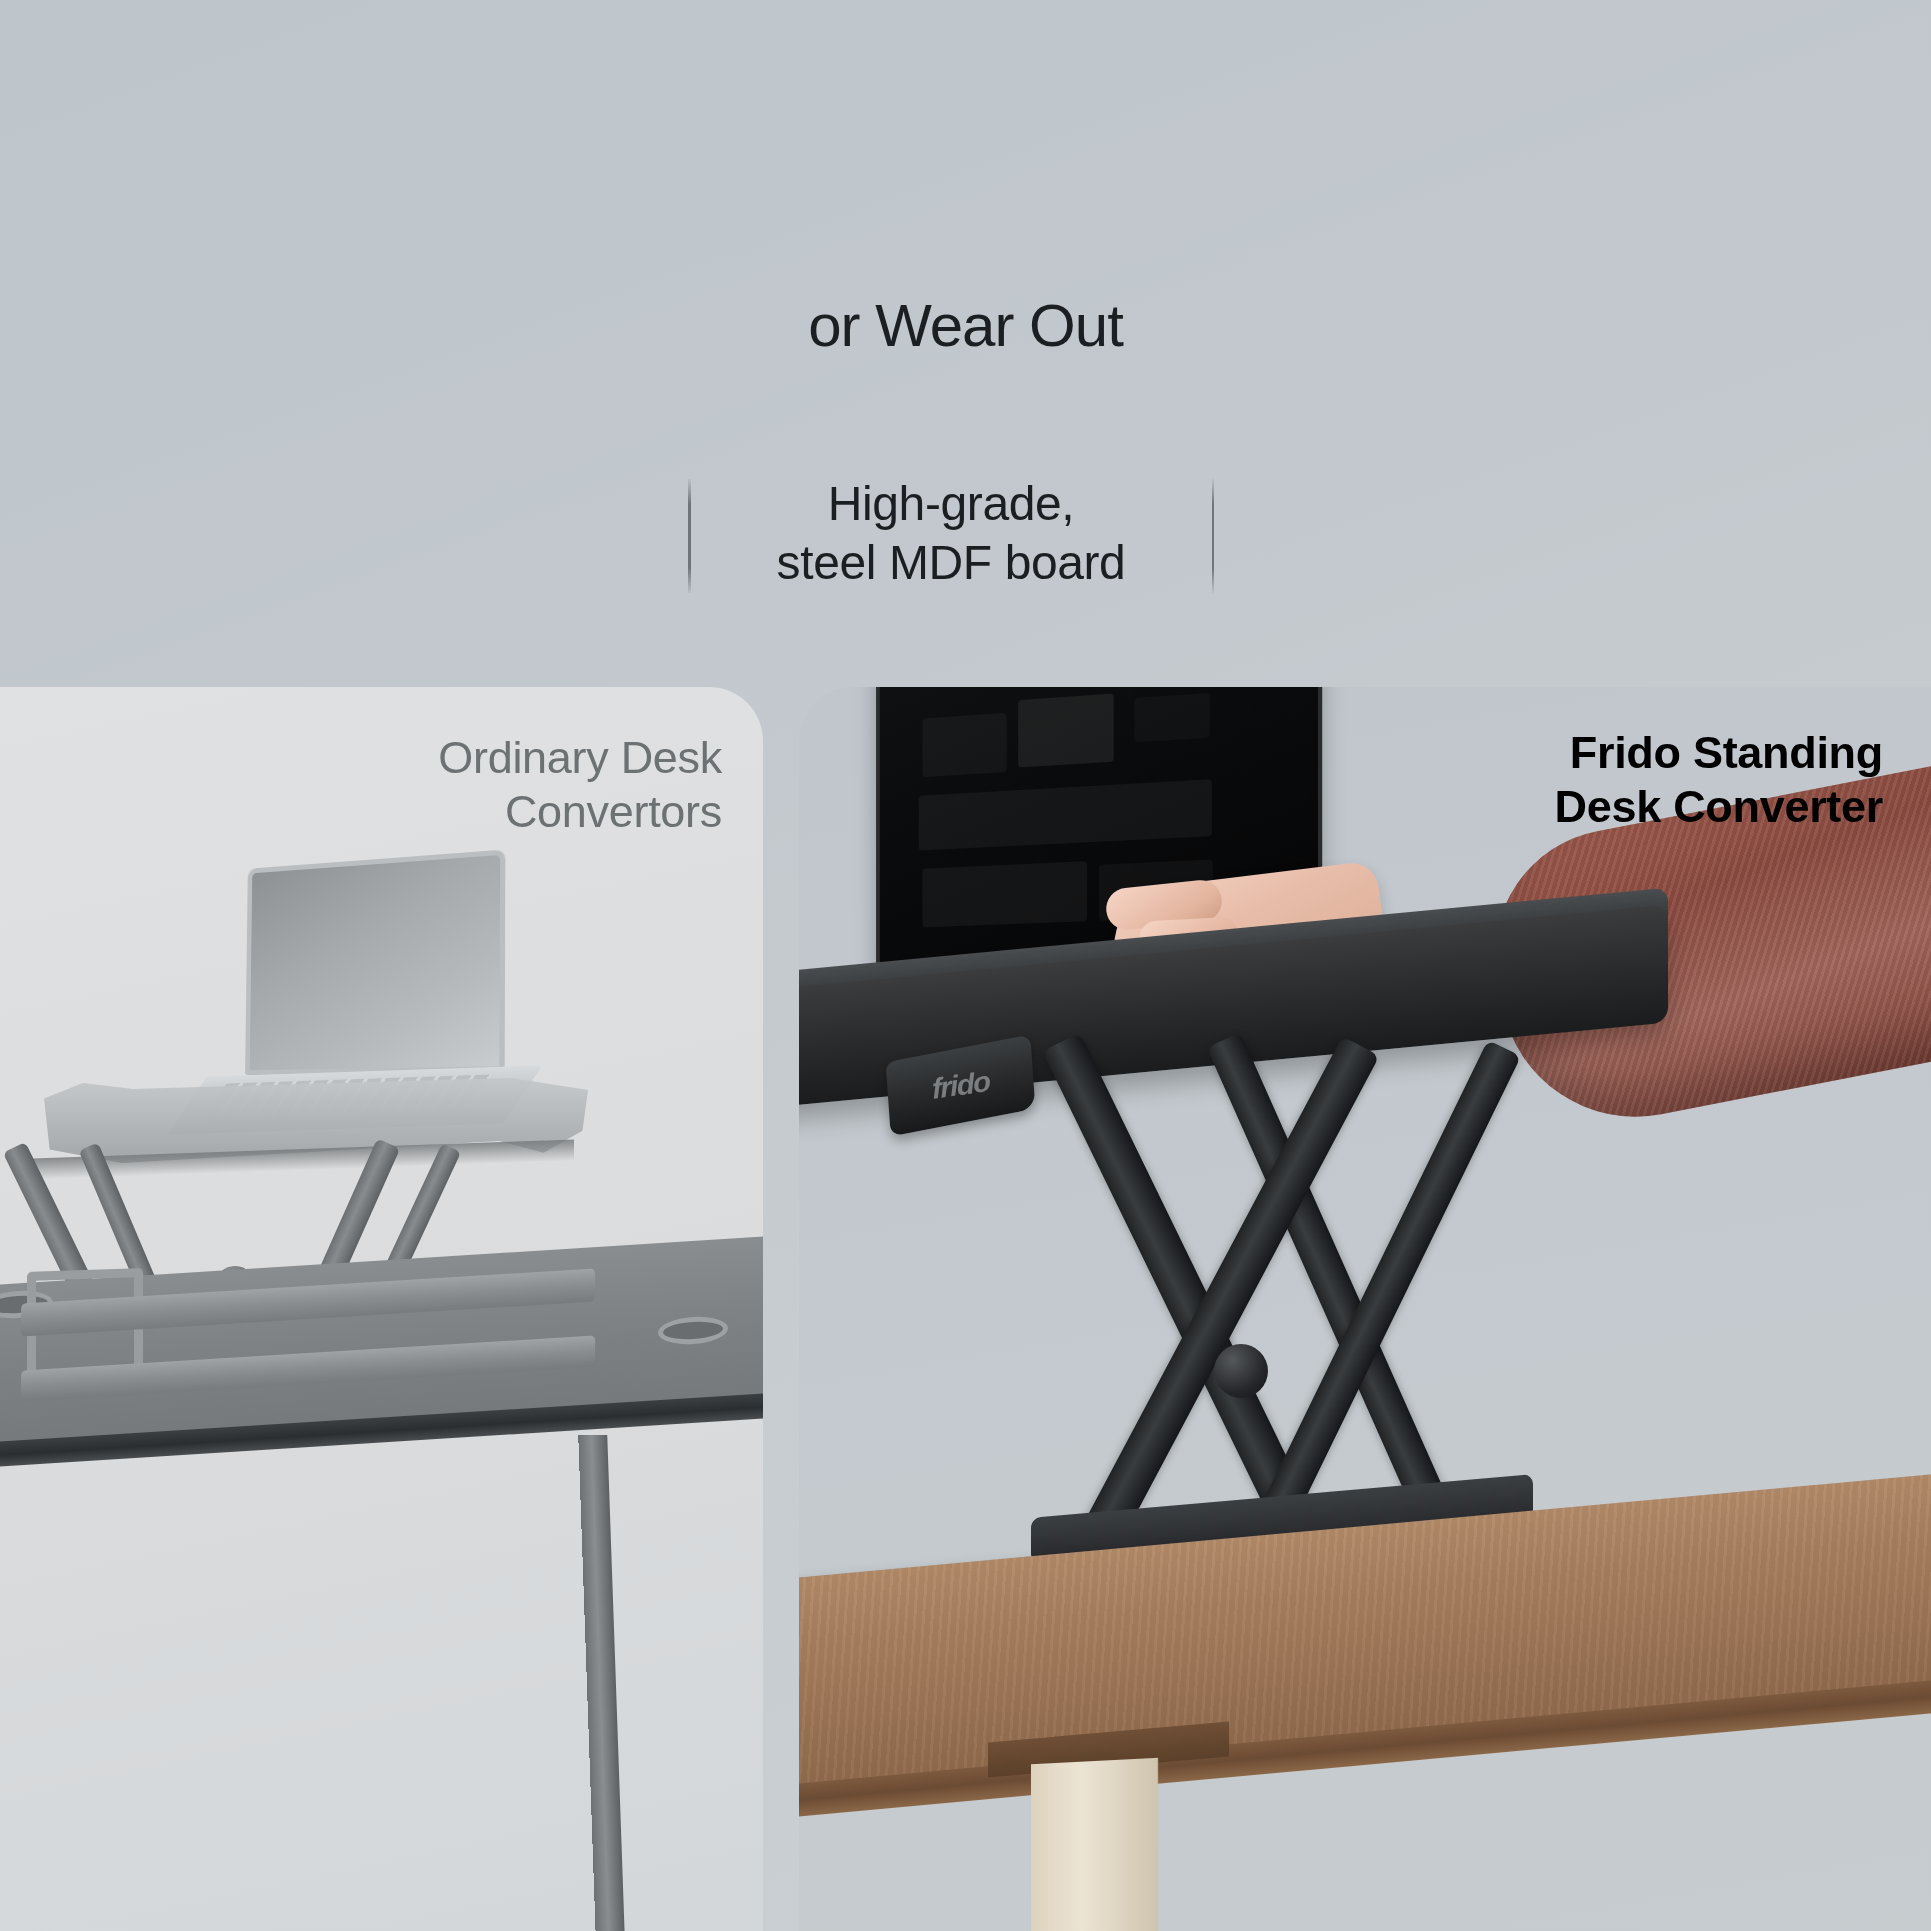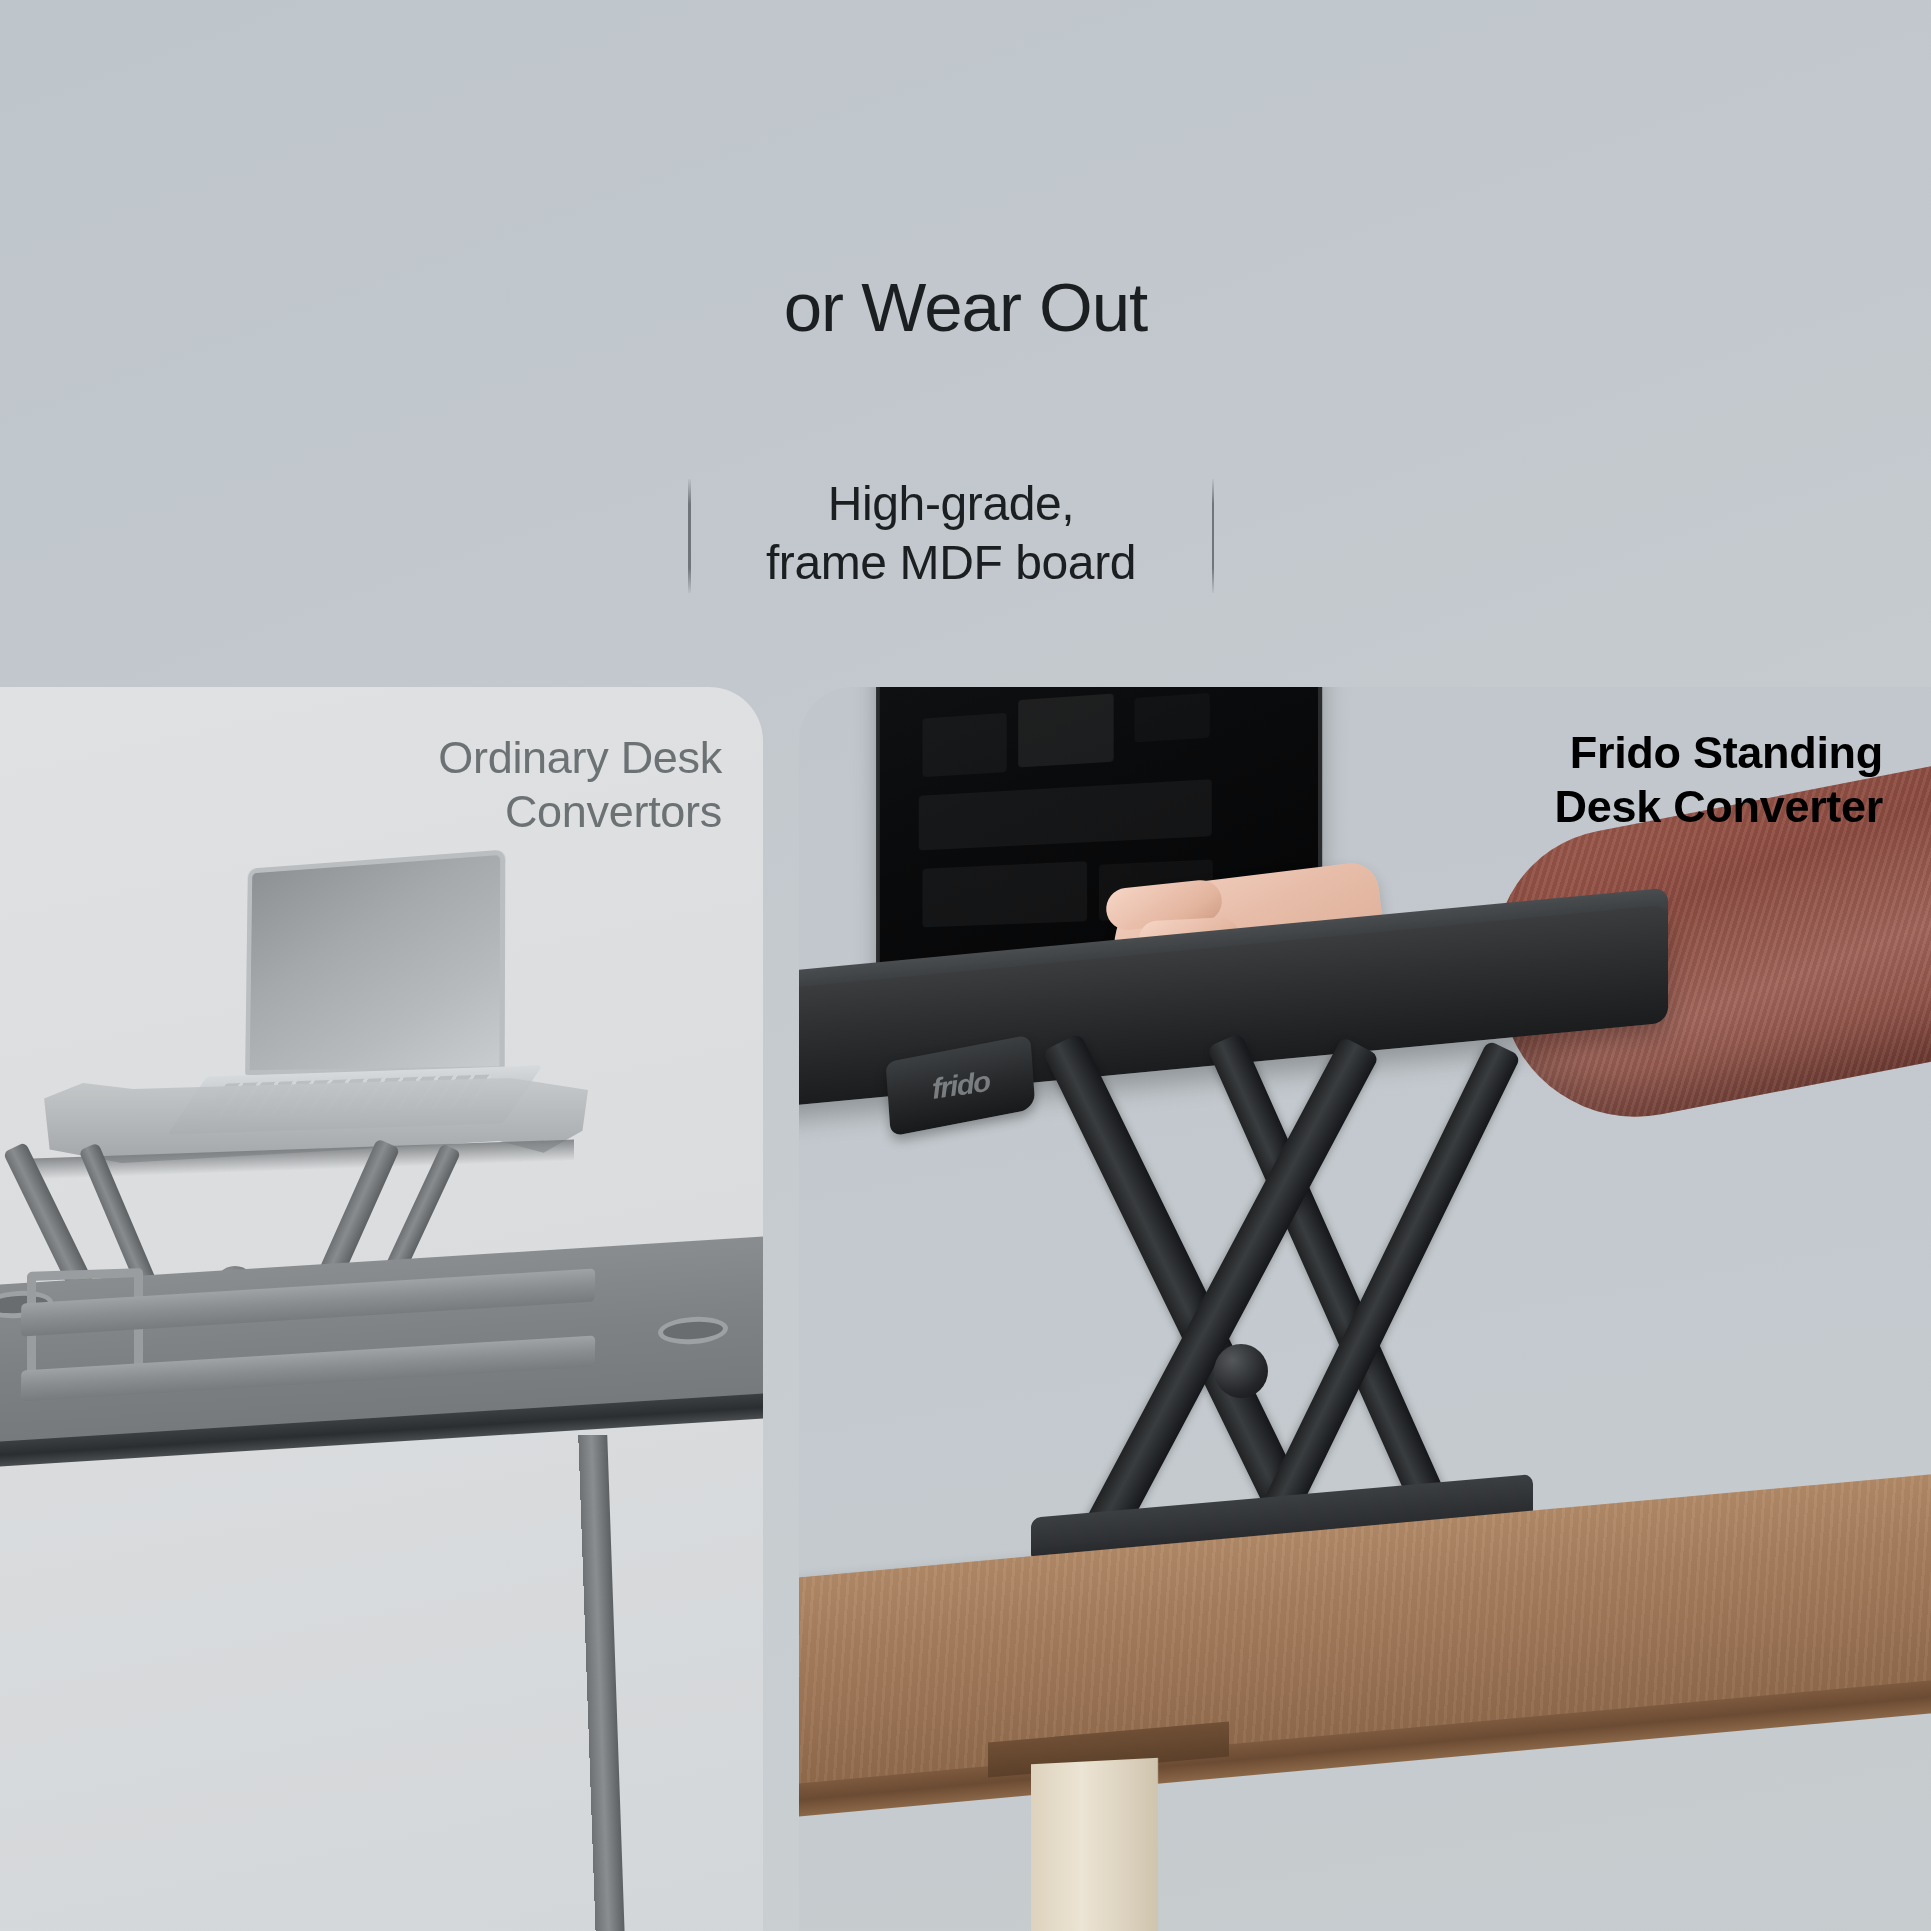--- a/index.html
+++ b/index.html
@@ -22,23 +22,23 @@
   .header {
     position:absolute; left:0; top:0; width:1931px; height:687px;
   }
   .headline {
     position:absolute; left:0; top:126px; width:1931px;
     text-align:center;
     font-size:124px; font-weight:bold; letter-spacing:-1.9px;
     color:#3b4043; line-height:1.02;
   }
   .subheadline {
-    position:absolute; left:0; top:272px; width:1931px;
+    position:absolute; left:0; top:294px; width:1931px;
     text-align:center;
-    font-size:69px; font-weight:400; letter-spacing:-1px;
+    font-size:60px; font-weight:400; letter-spacing:-1px;
     color:#1b1f22; line-height:1.05;
   }
 
   
   .features {
     position:absolute; left:135px; top:475px; width:1661px; height:145px;
     display:flex; align-items:flex-start; justify-content:center;
   }
   .feature {
     flex:0 0 auto;
@@ -345,21 +345,21 @@
 
     <div class="features">
 
       <div class="feature f1">
       </div>
 
       <div class="divider"></div>
 
       <div class="feature f2">
         <span class="feat-line">High-grade,</span>
-        <span class="feat-line">frame MDF board</span>
+        <span class="feat-line">steel MDF board</span>
       </div>
 
       <div class="divider"></div>
 
       <div class="feature f3">
       </div>
 
     </div>
   </div>
 

